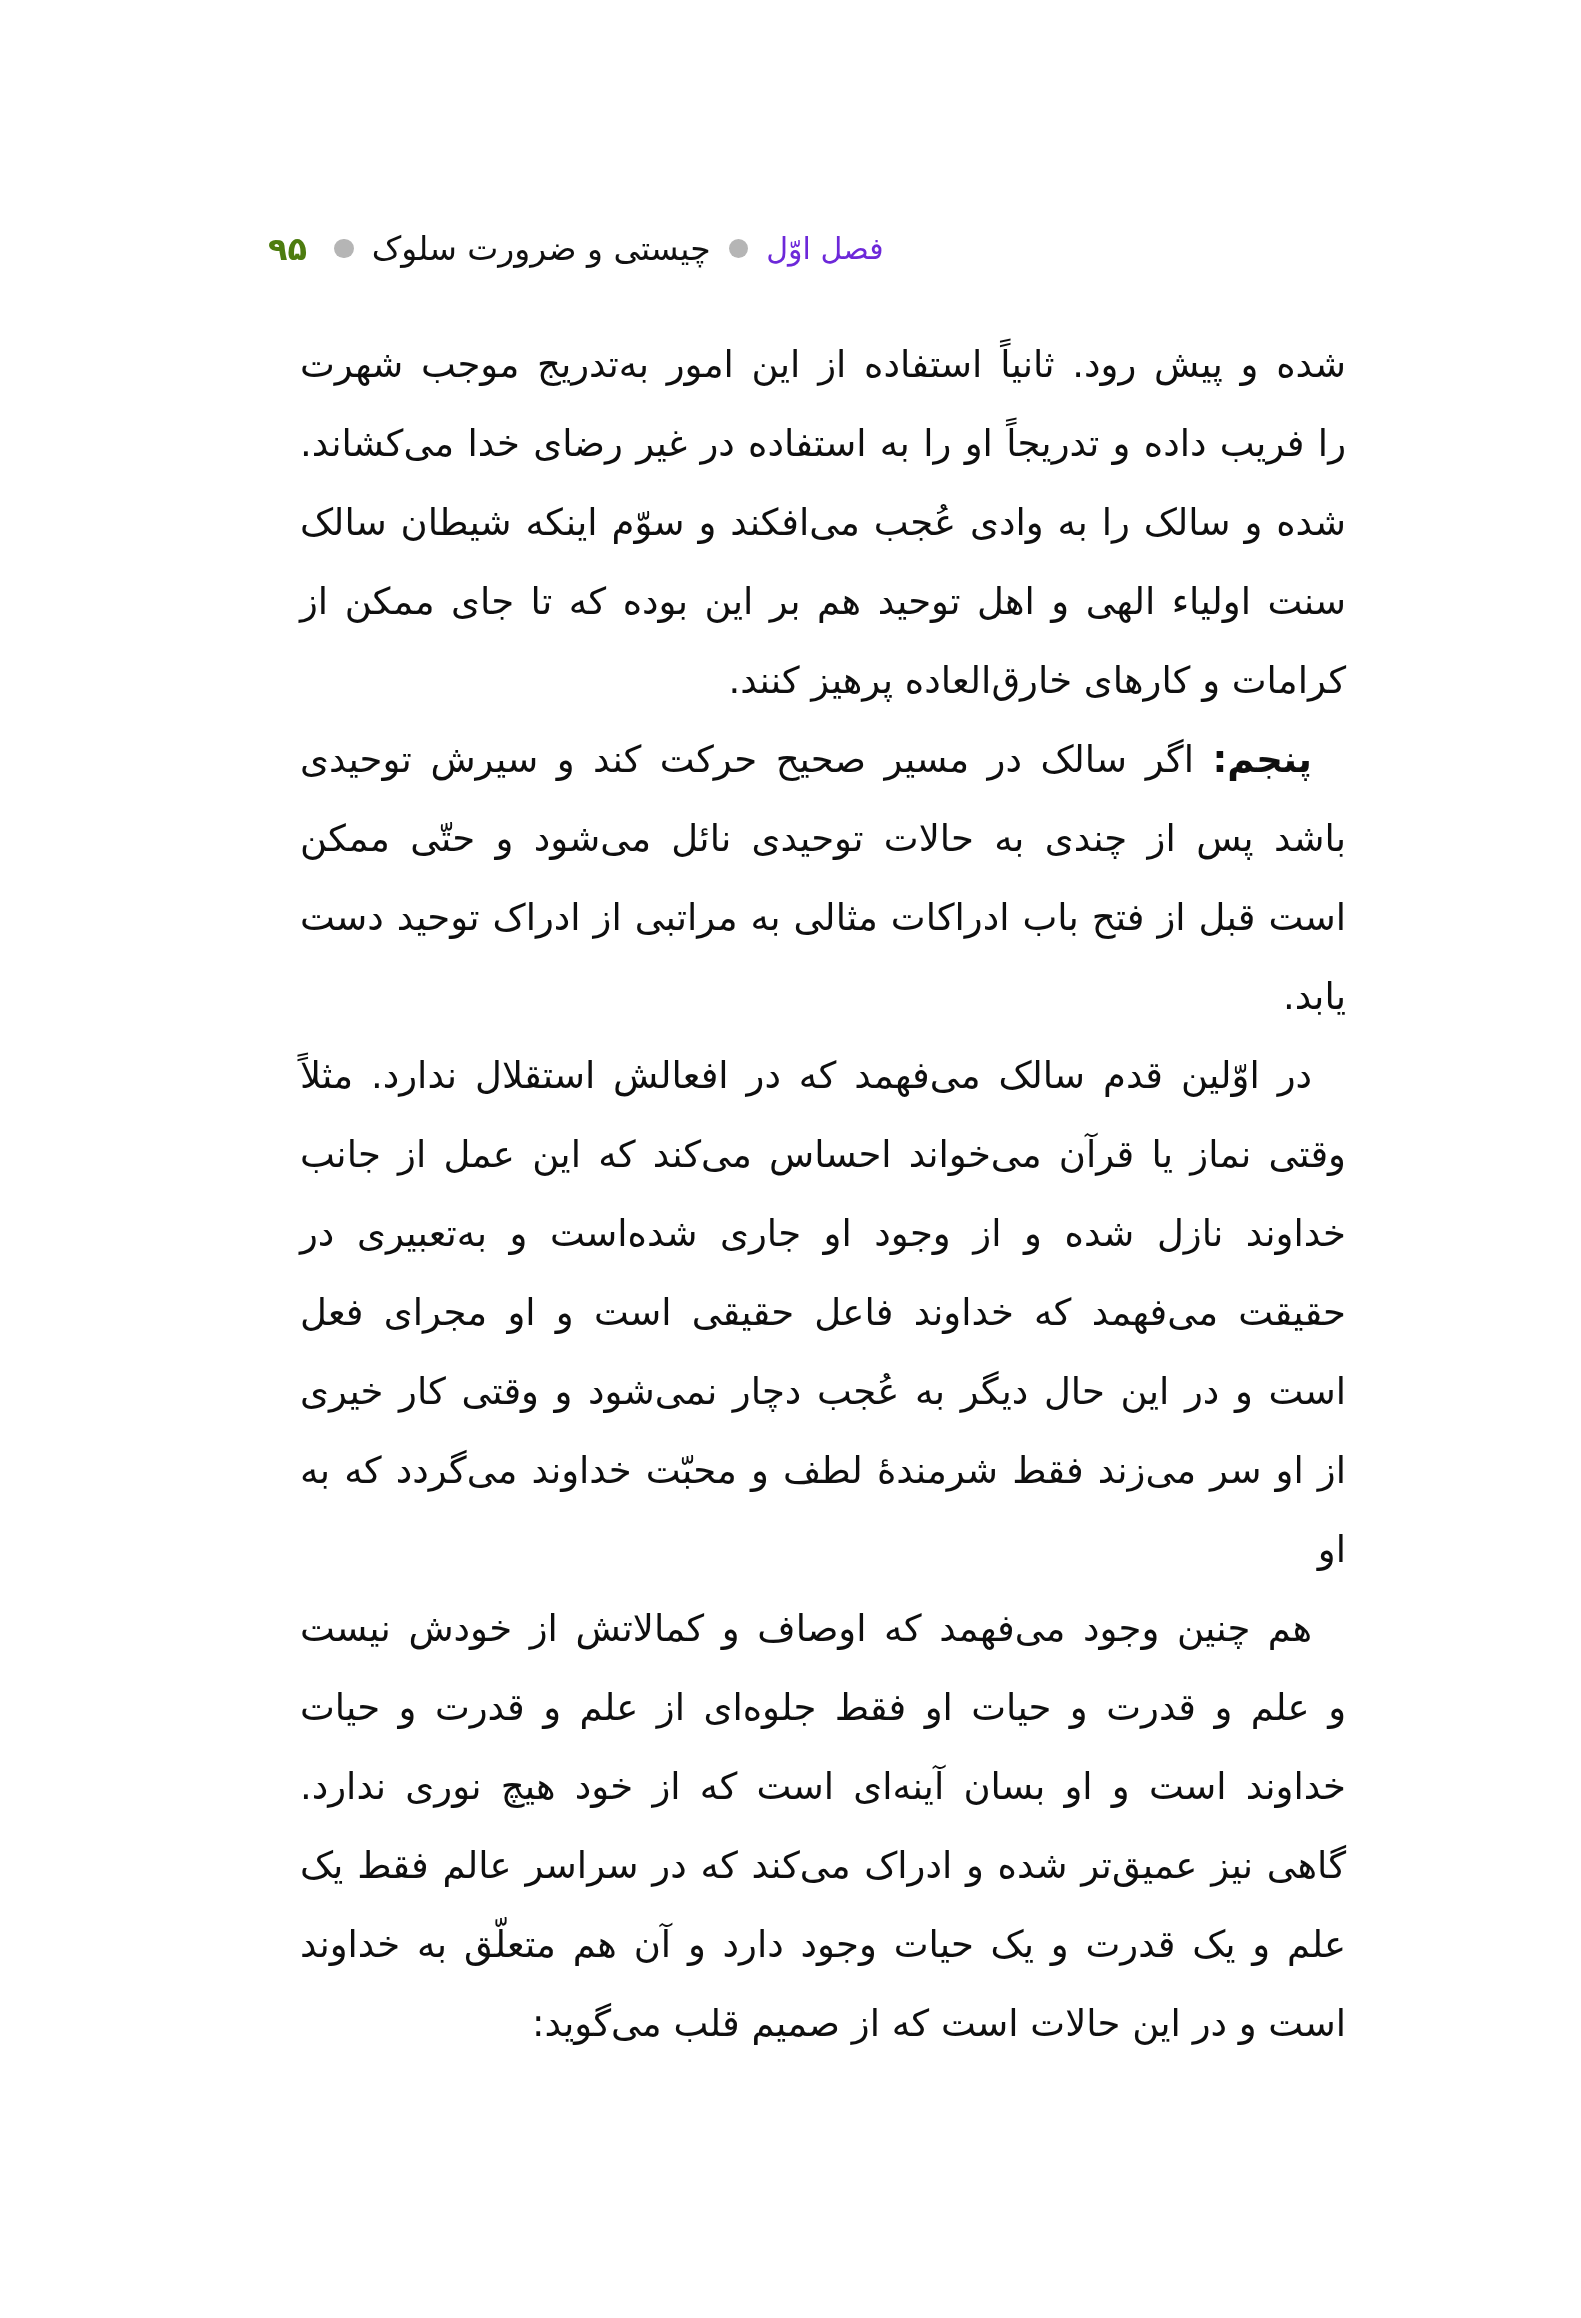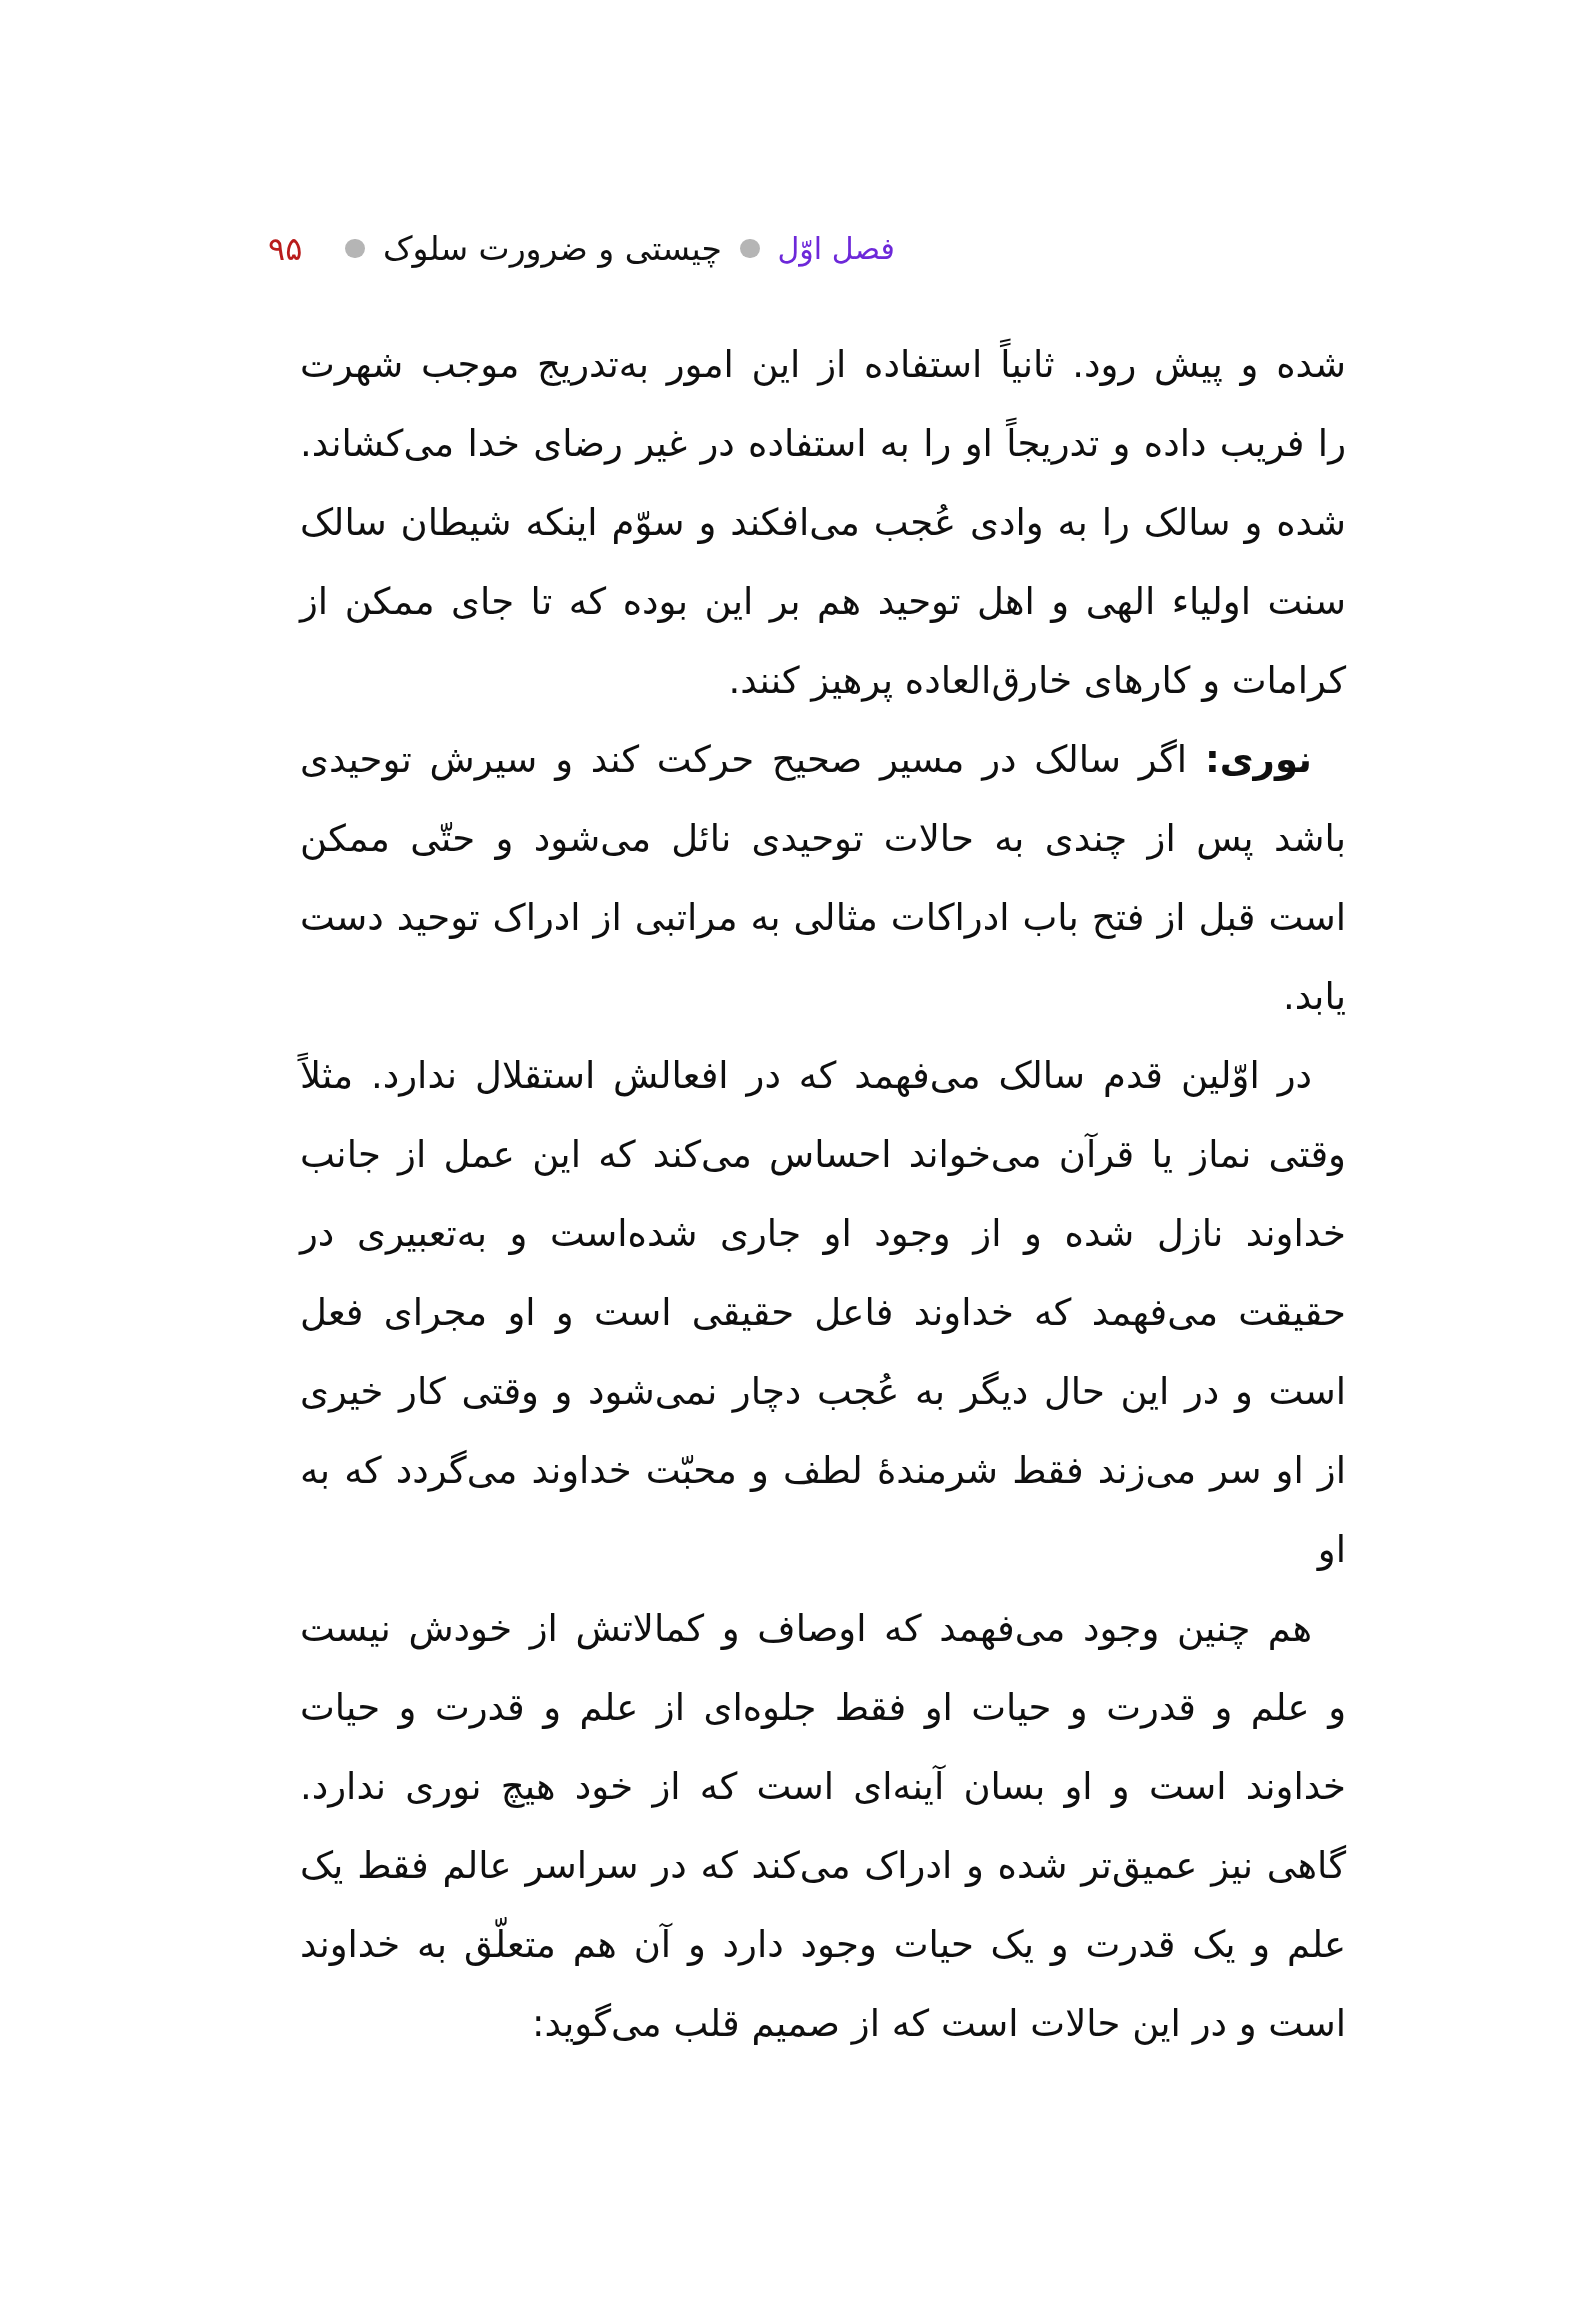--- a/index.html
+++ b/index.html
@@ -14,21 +14,21 @@
     position:absolute;
     left:268px;top:220px;height:57px;
     display:inline-flex;
     direction:rtl;
     align-items:center;
     gap:18px;
     white-space:nowrap;
   }
   .chapter{font-size:30px;color:#6d28d9;}
   .section-title{font-size:33px;font-weight:normal;color:#111111;}
-  .pagenum{font-size:32px;font-weight:normal;color:#b91c1c;margin-right:25px;}
+  .pagenum{font-size:32px;font-weight:bold;color:#4d7c0f;margin-right:9px;}
   .dot{width:19.6px;height:19.6px;border-radius:50%;background:#b5b5b5;flex:0 0 auto;}
   .text-block{
     position:absolute;
     left:264px;top:325px;width:1082px;
     direction:rtl;
     font-size:37px;
     color:#0f0f0f;
   }
   .para{margin:0;padding:0;}
   .line{line-height:79px;margin-left:36px;}
@@ -52,21 +52,21 @@
 
   <div class="para">
     <div class="line just">شده و پیش رود. ثانیاً استفاده از این امور به‌تدریج موجب شهرت</div>
     <div class="line just">را فریب داده و تدریجاً او را به استفاده در غیر رضای خدا می‌کشاند.</div>
     <div class="line just">شده و سالک را به وادی عُجب می‌افکند و سوّم اینکه شیطان سالک</div>
     <div class="line just">سنت اولیاء الهی و اهل توحید هم بر این بوده که تا جای ممکن از</div>
     <div class="line end">کرامات و کارهای خارق‌العاده پرهیز کنند.</div>
   </div>
 
   <div class="para">
-    <div class="line just indent"><b class="lead">نوری:</b><span> اگر سالک در مسیر صحیح حرکت کند و سیرش توحیدی</span></div>
+    <div class="line just indent"><b class="lead">پنجم:</b><span> اگر سالک در مسیر صحیح حرکت کند و سیرش توحیدی</span></div>
     <div class="line just">باشد پس از چندی به حالات توحیدی نائل می‌شود و حتّی ممکن</div>
     <div class="line just">است قبل از فتح باب ادراکات مثالی به مراتبی از ادراک توحید دست</div>
     <div class="line end">یابد.</div>
   </div>
 
   <div class="para">
     <div class="line just indent">در اوّلین قدم سالک می‌فهمد که در افعالش استقلال ندارد. مثلاً</div>
     <div class="line just">وقتی نماز یا قرآن می‌خواند احساس می‌کند که این عمل از جانب</div>
     <div class="line just">خداوند نازل شده و از وجود او جاری شده‌است و به‌تعبیری در</div>
     <div class="line just">حقیقت می‌فهمد که خداوند فاعل حقیقی است و او مجرای فعل</div>

